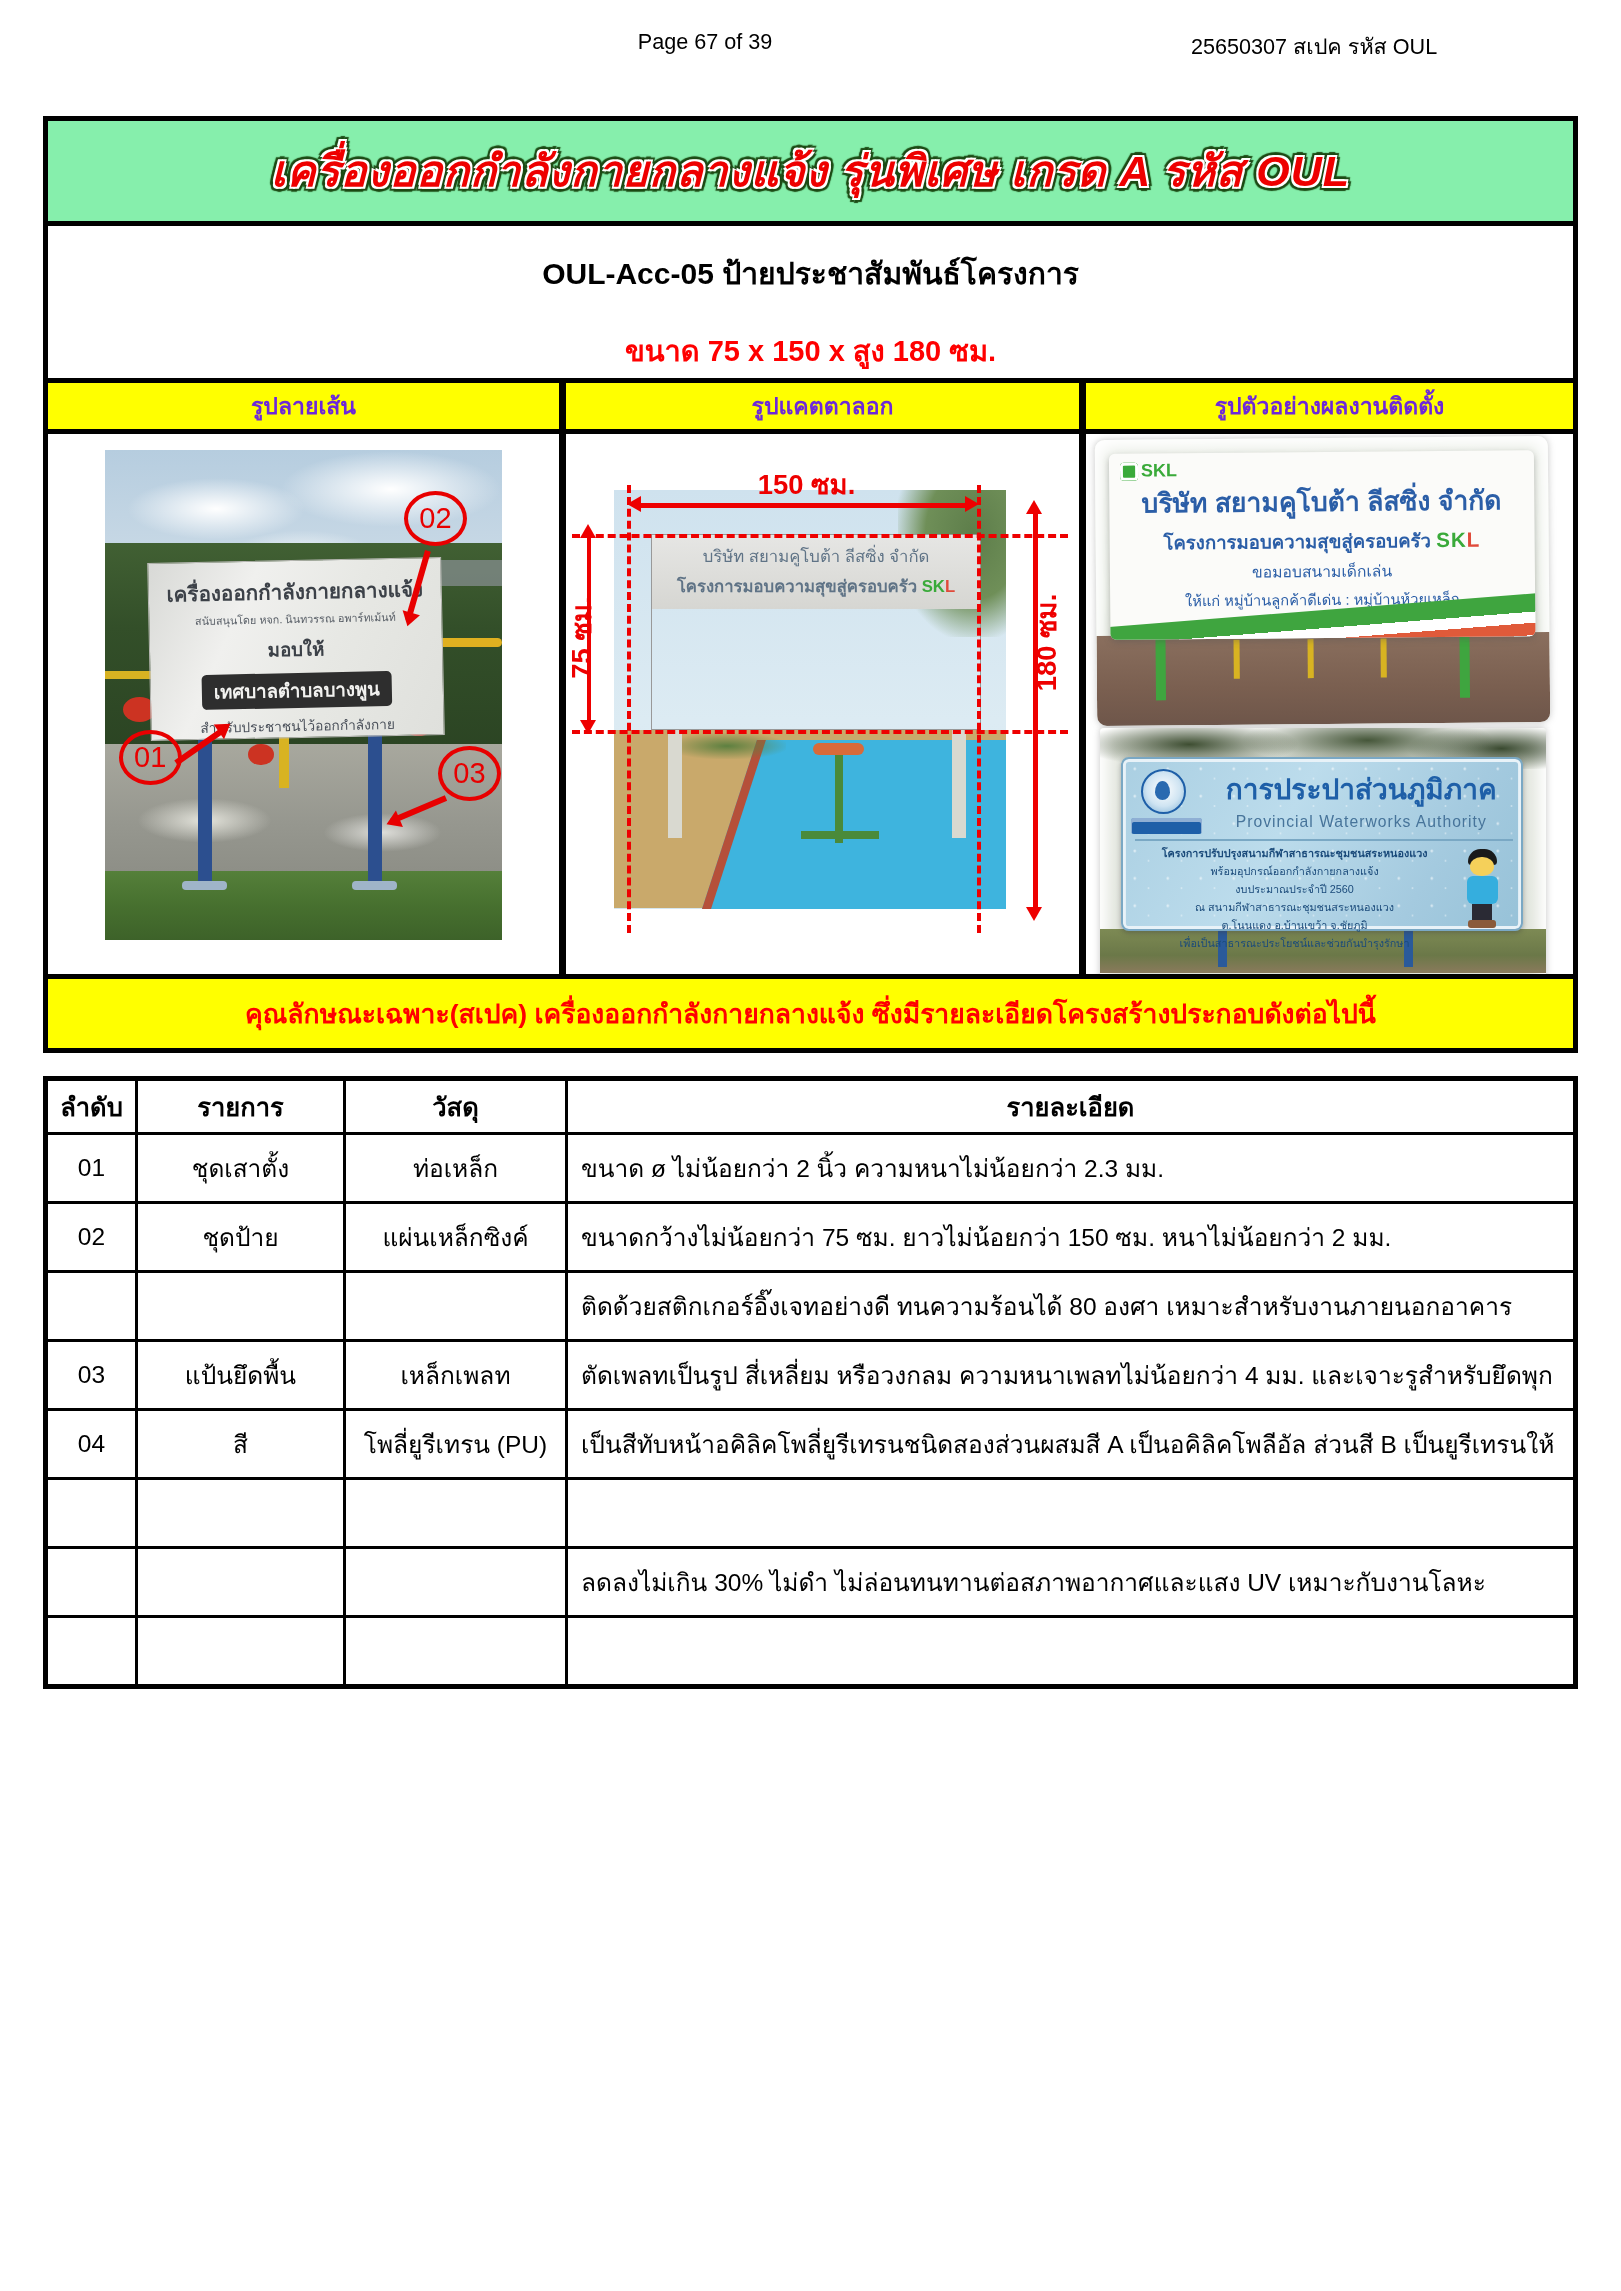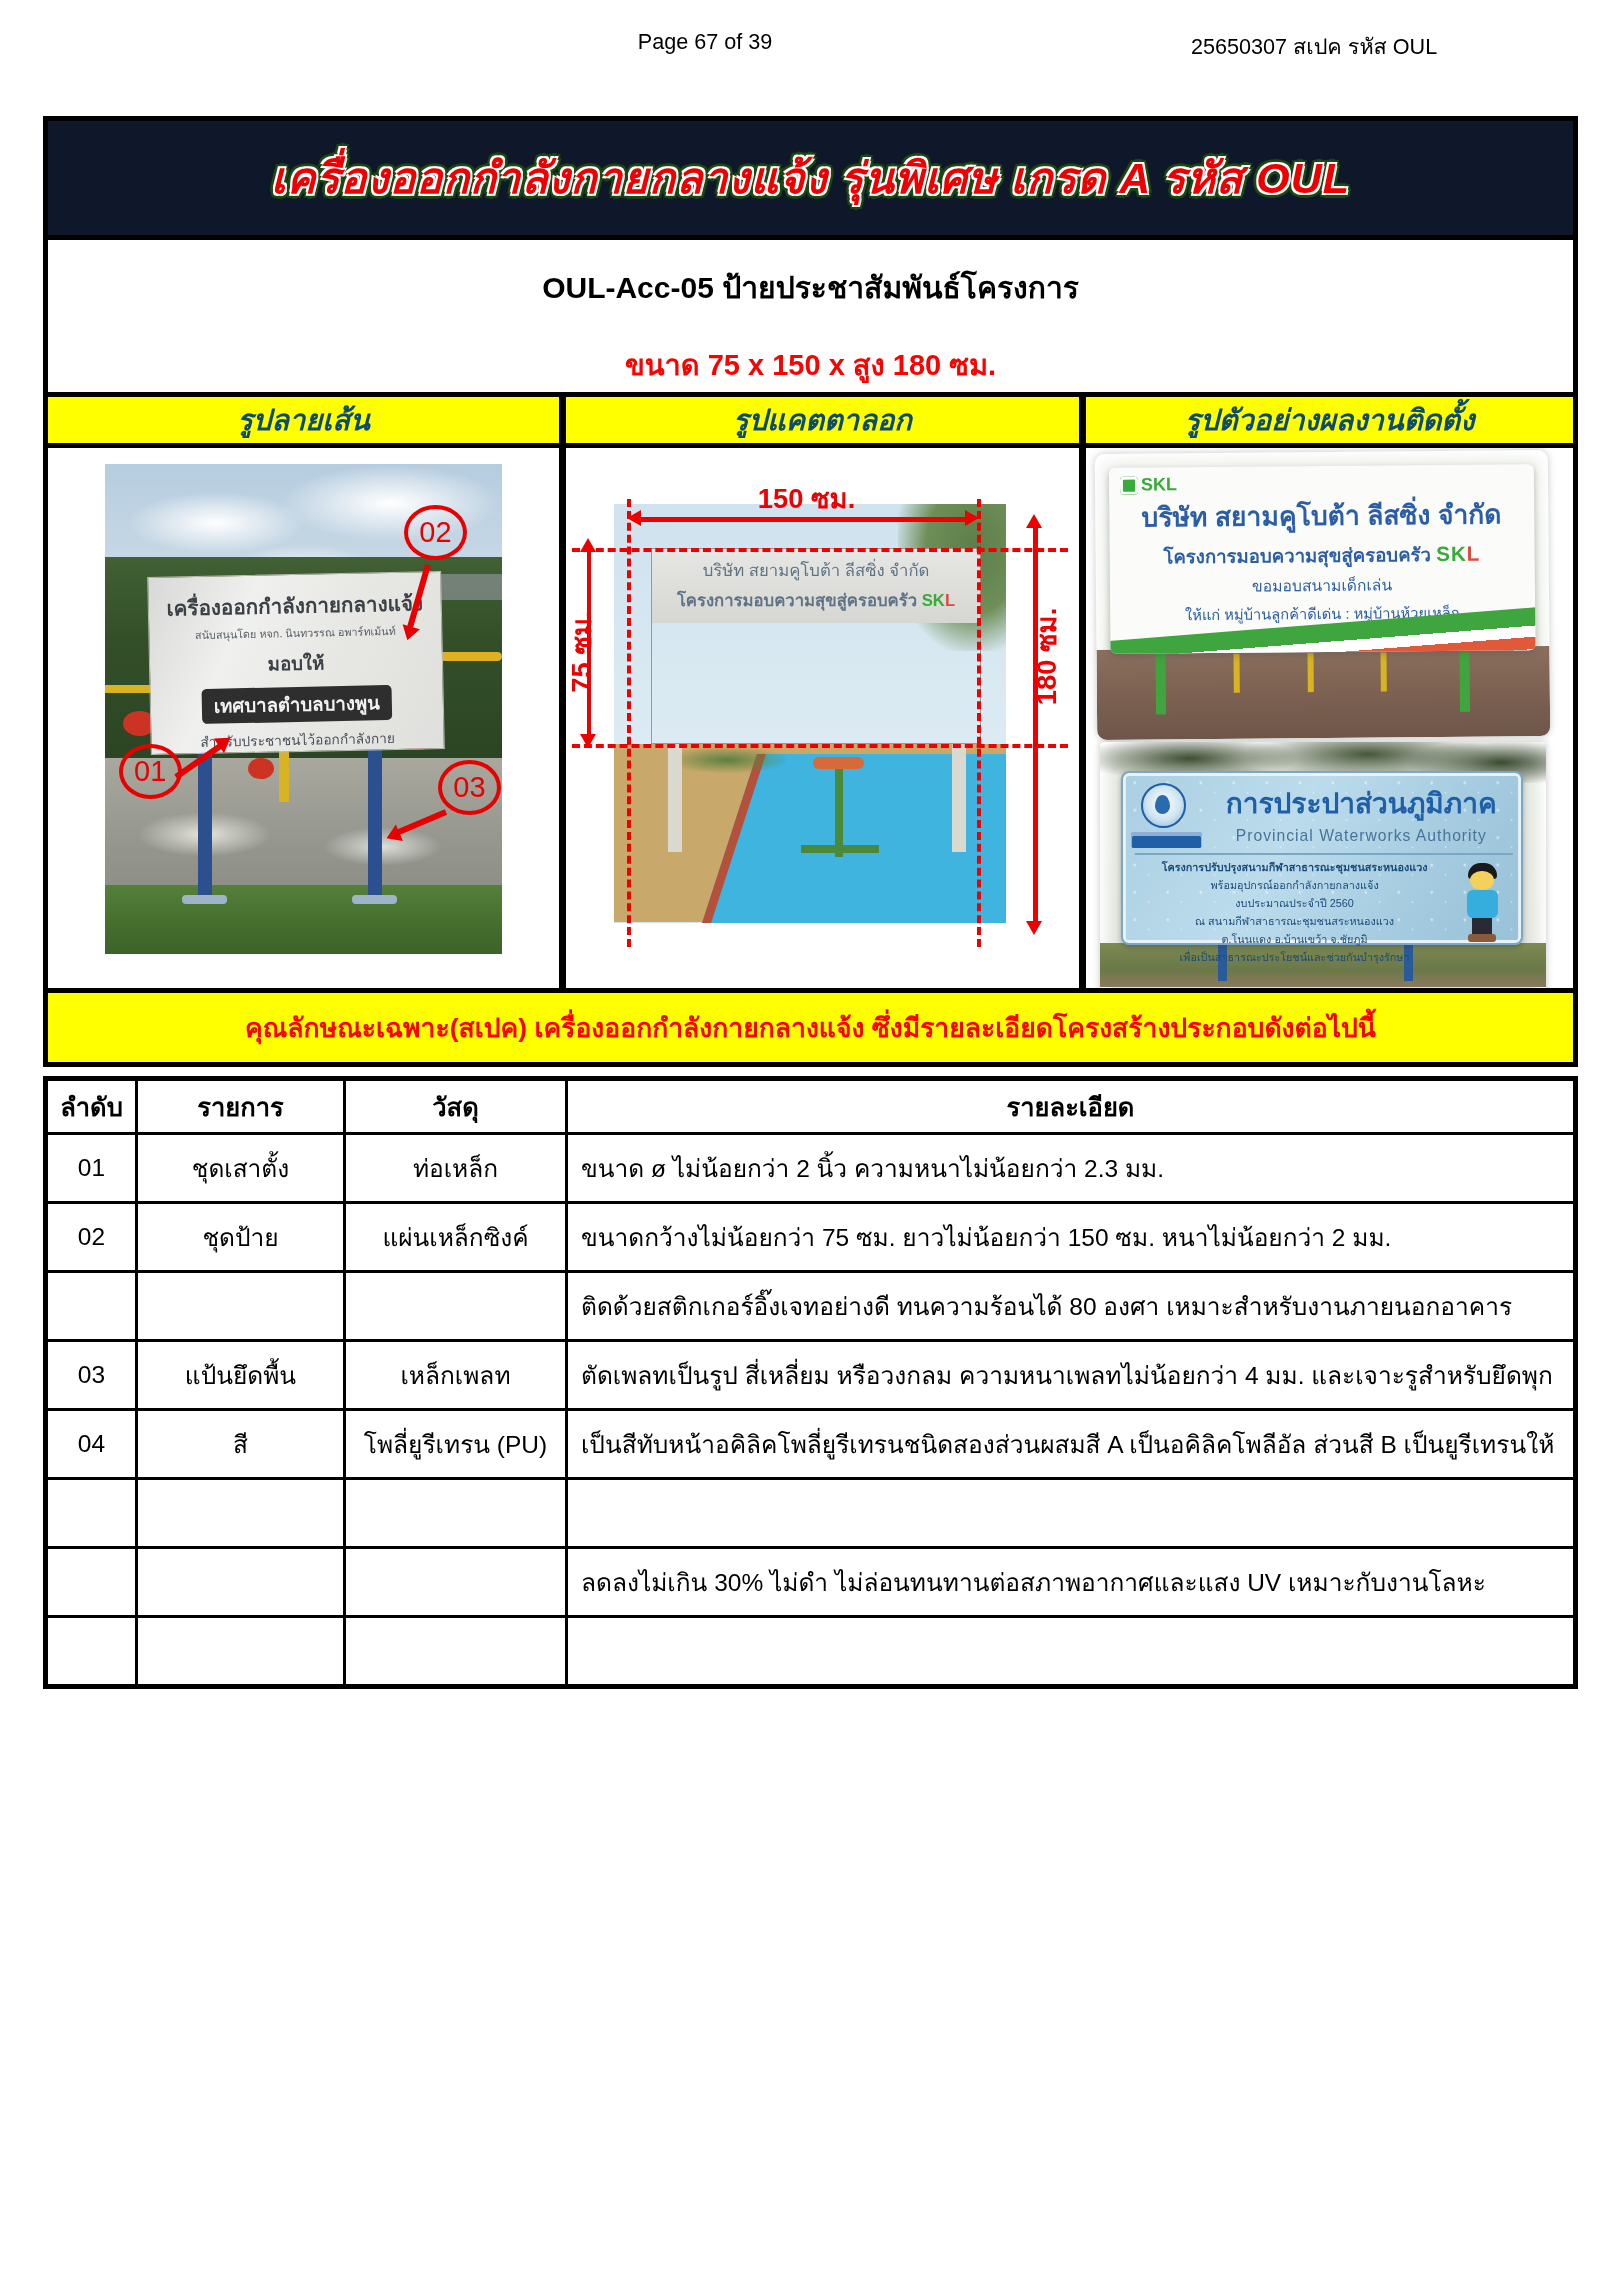--- a/index.html
+++ b/index.html
@@ -8,31 +8,31 @@
   .page { position:relative; width:1621px; height:2292px; background:#ffffff; overflow:hidden; }
 
   
   .doc-header-center { position:absolute; left:568px; top:29px; width:274px; text-align:center;
     font-size:21.6px; color:#000; }
   .doc-header-right { position:absolute; left:1191px; top:29px; width:323px;
     font-size:21.6px; color:#000; }
 
   
   .tableA { position:absolute; left:43px; top:116px; width:1535px; border:5.9px solid #000; background:#fff; }
-  .banner-row { height:114px; background:#0f172a; display:flex; align-items:center; justify-content:center; }
+  .banner-row { height:100px; background:#86efac; display:flex; align-items:center; justify-content:center; }
   .banner-text { font-size:43px; font-weight:bold; font-style:italic; color:#ee0000; letter-spacing:1px;
     text-shadow:-2px -2px 0 #fff,2px -2px 0 #fff,-2px 2px 0 #fff,2px 2px 0 #fff,
       -4.9px 0 1px #1c4a14,4.9px 0 1px #1c4a14,0 -4.9px 1px #1c4a14,0 4.9px 1px #1c4a14,
       -3.9px -3.9px 1px #1c4a14,3.9px -3.9px 1px #1c4a14,-3.9px 3.9px 1px #1c4a14,3.9px 3.9px 1px #1c4a14; }
   .title-row { height:157px; border-top:5.9px solid #000; background:#fff; text-align:center; }
   .product-title { padding-top:23.5px; font-size:30px; font-weight:bold; color:#000; }
   .product-size { margin-top:31px; font-size:29px; font-weight:bold; color:#ff0000; }
   .cols-row { display:flex; height:51px; border-top:5.9px solid #000; background:#ffff00; }
   .cols-row .gc { display:flex; align-items:center; justify-content:center;
-    font-size:29px; font-weight:bold; color:#0c4a6e;font-style:italic; }
+    font-size:23px; font-weight:bold; color:#6d28d9; }
   .gc1 { width:518px; border-right:7.8px solid #000; }
   .gc2 { width:520px; border-right:7.8px solid #000; }
   .gc3 { flex:1; }
   .images-row { display:flex; height:545px; border-top:5.9px solid #000; background:#fff; }
   .ic { position:relative; overflow:hidden; }
   .spec-banner-row { height:74px; border-top:5.9px solid #000; background:#ffff00;
     display:flex; align-items:center; justify-content:center; }
   .spec-banner-text { font-size:26.5px; font-weight:bold; color:#ff0000; }
 
   

